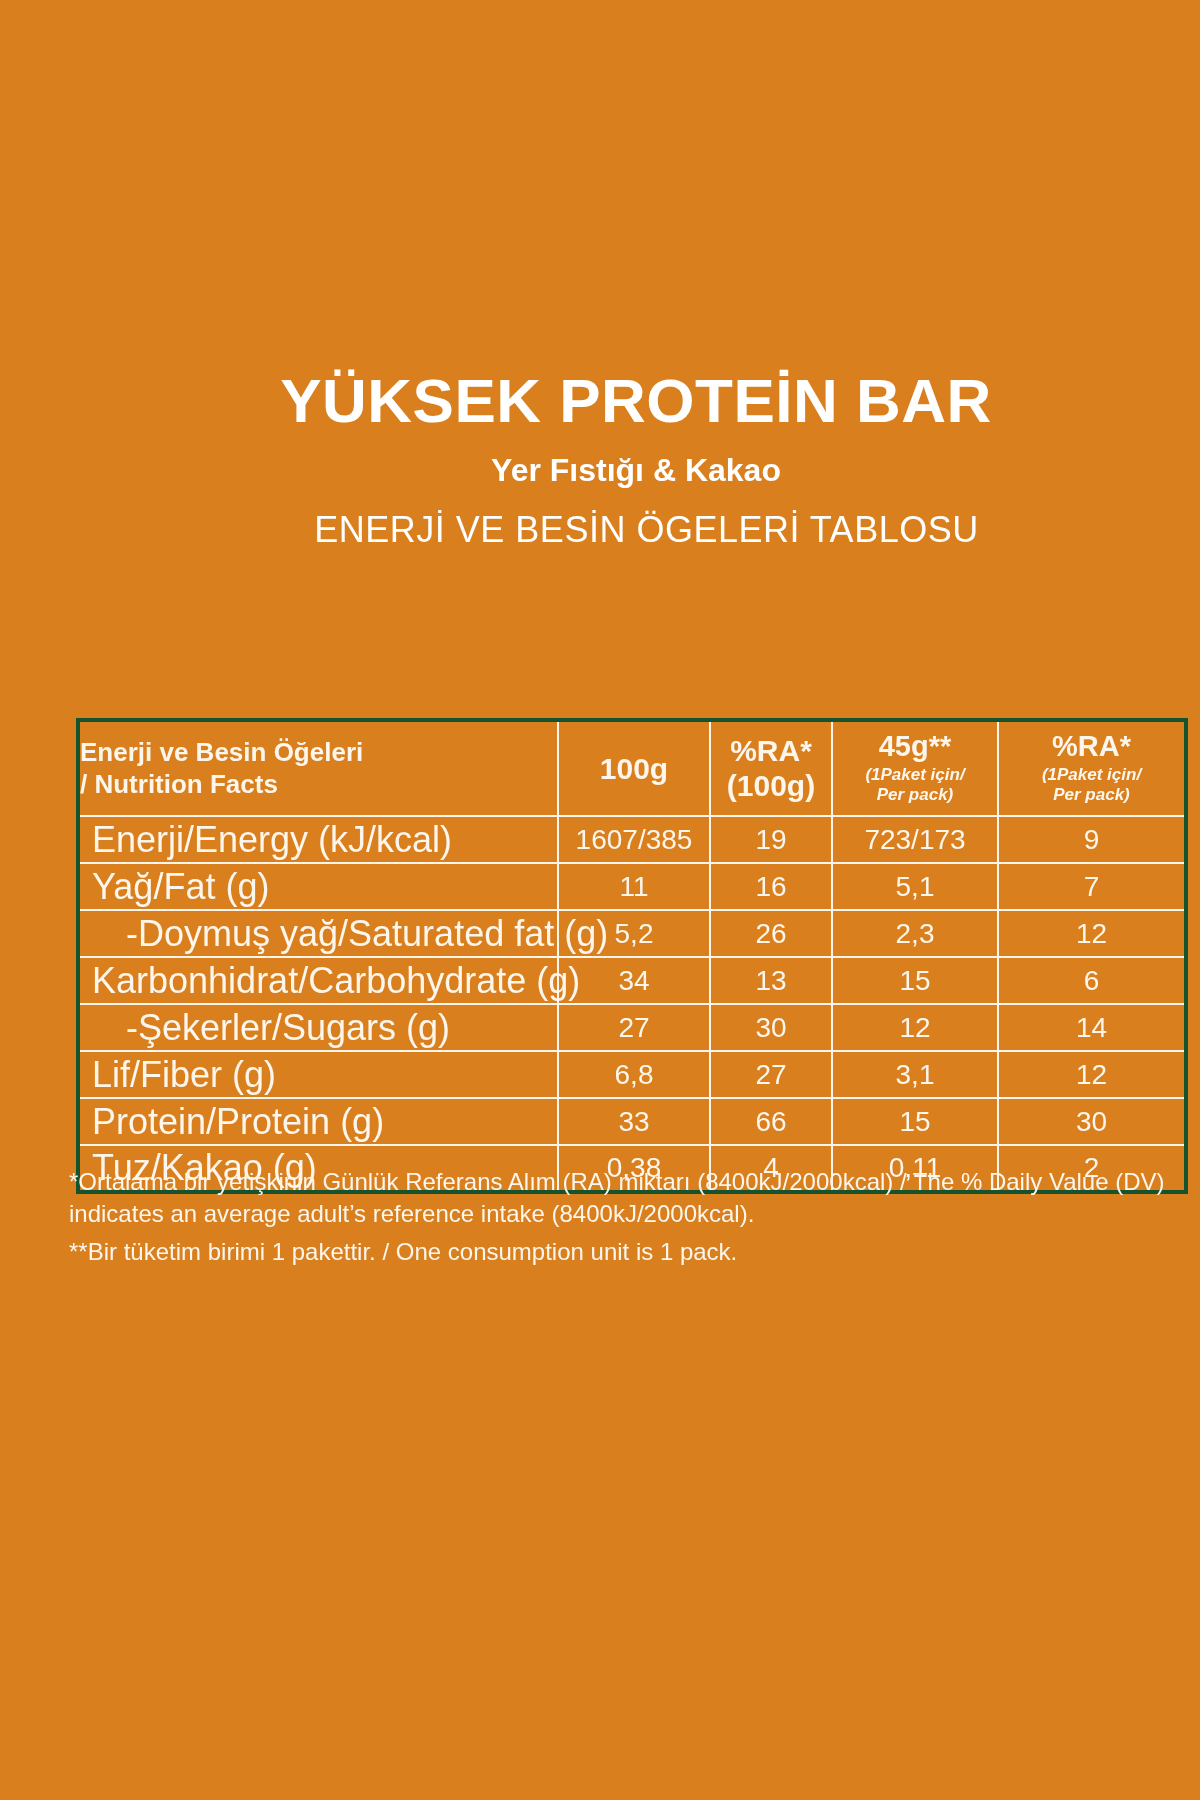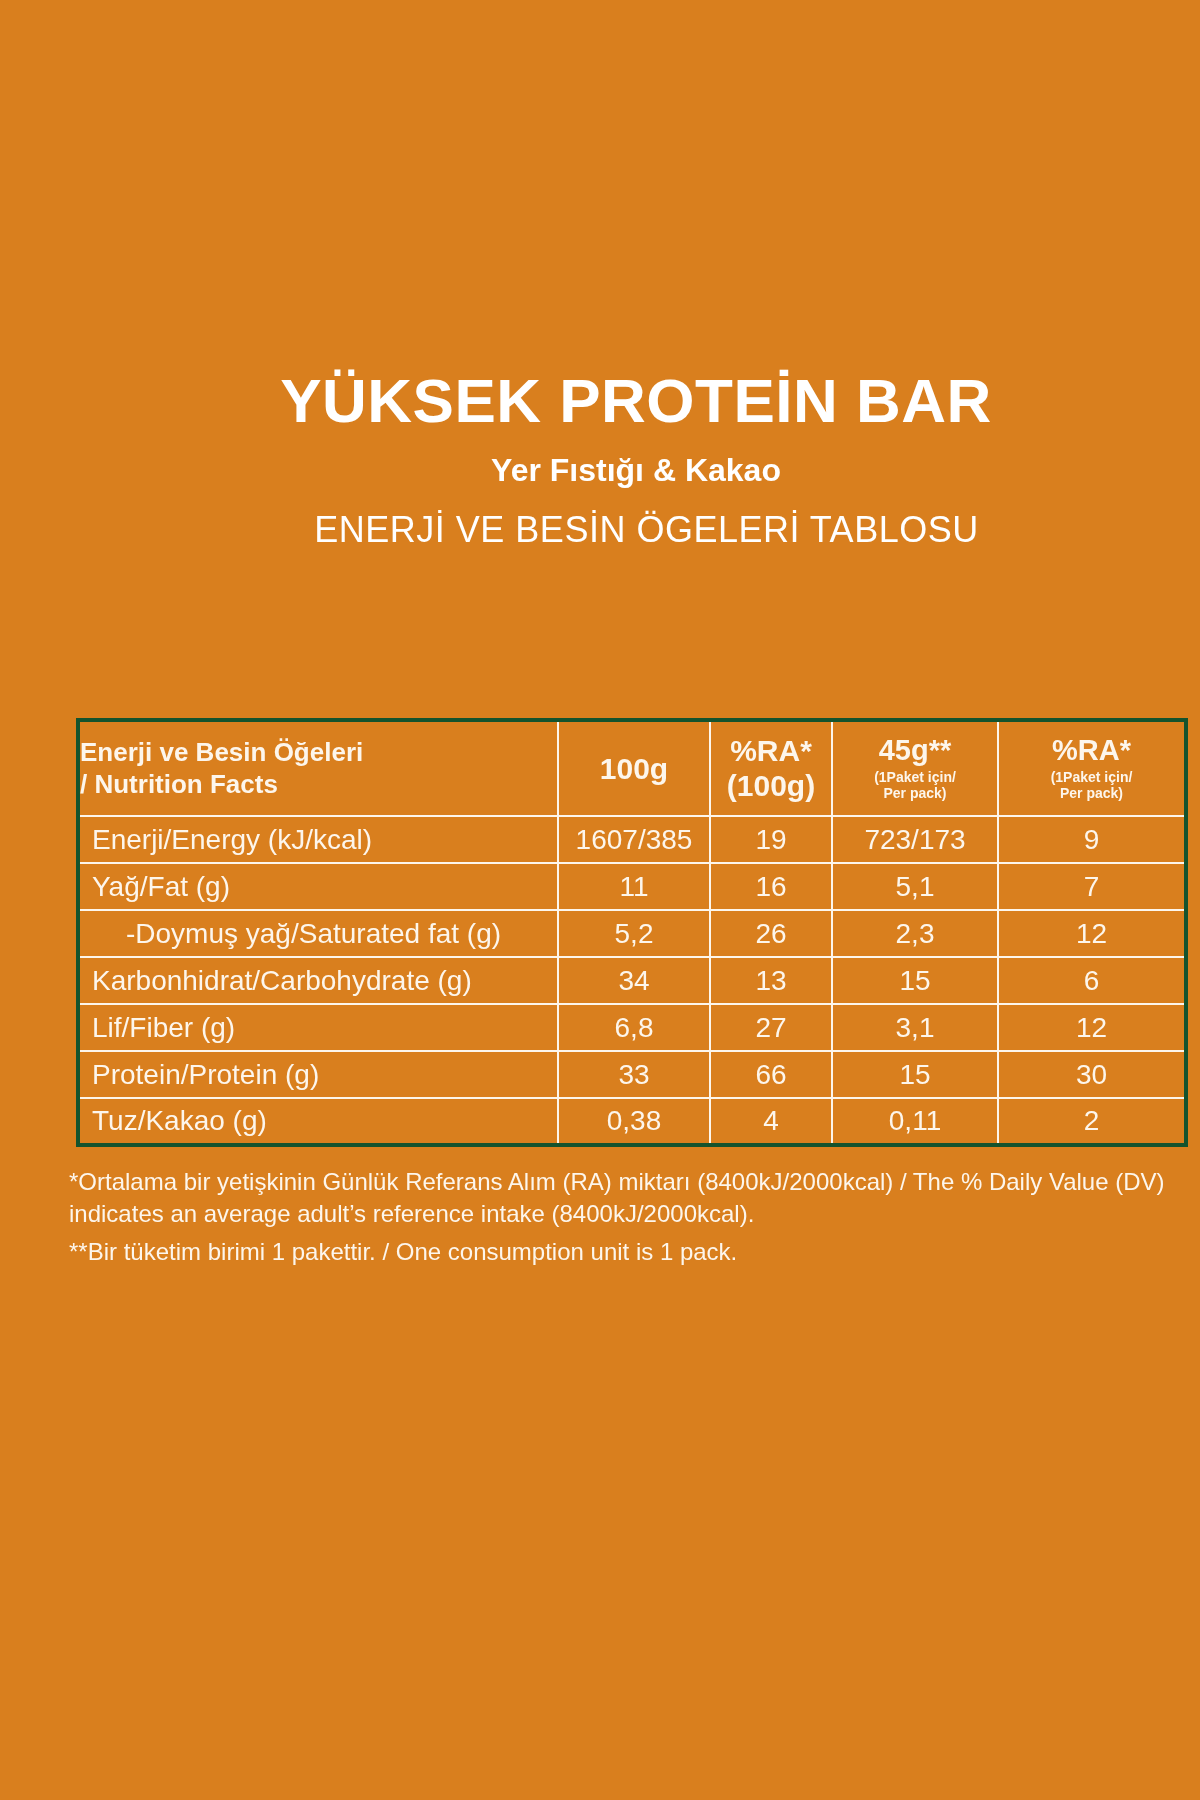--- a/index.html
+++ b/index.html
@@ -104,37 +104,38 @@
     font-size: 30px;
     line-height: 1.15;
   }
   th.h-ra100 .l2 { display: block; }
   th.h-pack, th.h-rapack {
     font-size: 29px;
     line-height: 1.1;
   }
   th.h-pack .sub, th.h-rapack .sub {
     display: block;
-    font-size: 14px;
+    font-size: 17px;
     line-height: 1.2;
     margin-top: 2px;
+    font-style: italic;
   }
   th.h-pack .sub .s2, th.h-rapack .sub .s2 { display: block; }
 
   tbody td {
     height: 47px;
     font-size: 28px;
     font-weight: normal;
     text-align: center;
     box-sizing: border-box;
   }
   tbody td.rowlabel {
     text-align: left;
     padding-left: 12px;
-    font-size: 28px;
+    font-size: 36px;
     white-space: nowrap;
   }
   tbody td.rowlabel.indent {
     padding-left: 46px;
   }
 
   .footnotes {
     position: absolute;
     top: 1166px;
     left: 33px;
@@ -222,20 +223,27 @@
             <td>12</td>
           </tr>
           <tr>
             <td class="rowlabel">Karbonhidrat/Carbohydrate (g)</td>
             <td>34</td>
             <td>13</td>
             <td>15</td>
             <td>6</td>
           </tr>
           <tr>
+            <td class="rowlabel indent">-Şekerler/Sugars (g)</td>
+            <td>27</td>
+            <td>30</td>
+            <td>12</td>
+            <td>14</td>
+          </tr>
+          <tr>
             <td class="rowlabel">Lif/Fiber (g)</td>
             <td>6,8</td>
             <td>27</td>
             <td>3,1</td>
             <td>12</td>
           </tr>
           <tr>
             <td class="rowlabel">Protein/Protein (g)</td>
             <td>33</td>
             <td>66</td>

